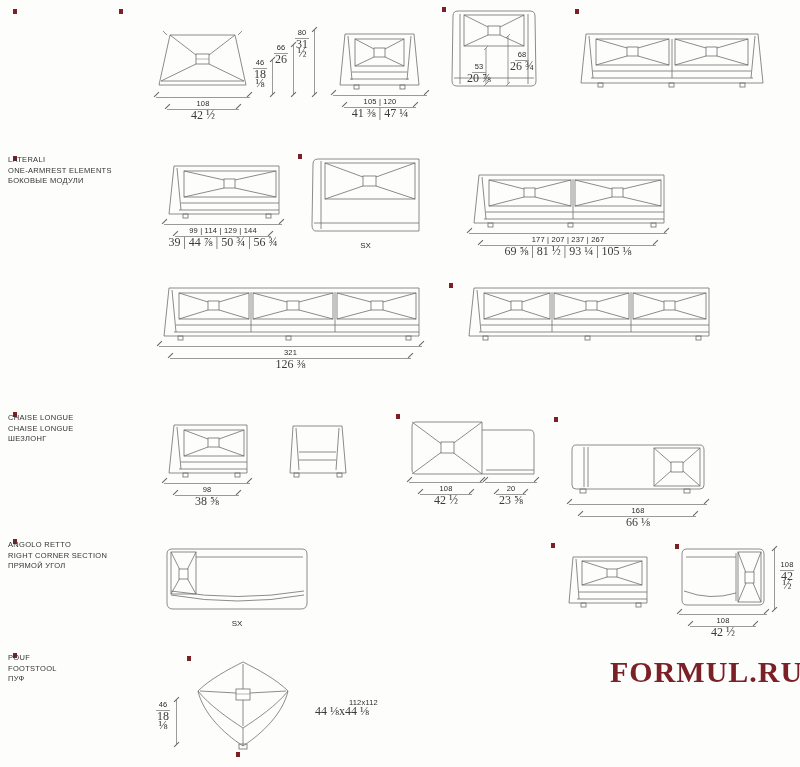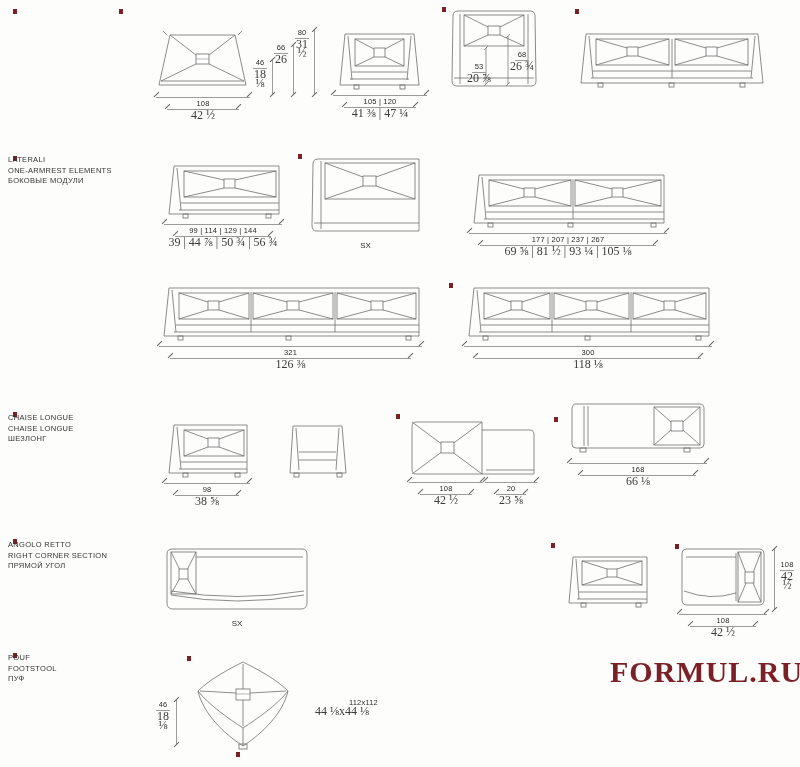--- a/index.html
+++ b/index.html
@@ -262,26 +262,20 @@
         <rect x="123" y="18" width="11" height="9" fill="#fff"></rect>
         <rect x="170" y="10" width="73" height="26"></rect>
         <path d="M170 10 L201 19 M243 10 L212 19 M170 36 L201 27 M243 36 L212 27"></path>
         <rect x="201" y="18" width="11" height="9" fill="#fff"></rect>
         <path d="M18 42 L246 42 M16 49 L246 49"></path>
         <rect x="20" y="53" width="5" height="4"></rect>
         <rect x="122" y="53" width="5" height="4"></rect>
         <rect x="233" y="53" width="5" height="4"></rect>
       </g>
     </svg>
-    <div class="dims">
-      <div class="dline"></div>
-      <div class="cm">300</div>
-      <div class="dline d2"></div>
-      <div class="in">118 ⅛</div>
-    </div>
   </div>
 
   <div class="sec" style="left:8px;top:413px">
     <div>CHAISE LONGUE</div>
     <div>CHAISE LONGUE</div>
     <div>ШЕЗЛОНГ</div>
   </div>
 
   <div class="abs" style="left:163px;top:420px;width:88px">
     <svg width="88" height="58" viewBox="0 0 88 58">
@@ -335,21 +329,21 @@
       </div>
       <div class="dims" style="width:54px;margin-top:4px">
         <div class="dline"></div>
         <div class="cm">20</div>
         <div class="dline d2"></div>
         <div class="in">23 ⅝</div>
       </div>
     </div>
   </div>
 
-  <div class="abs" style="left:568px;top:400px;width:140px">
+  <div class="abs" style="left:568px;top:441px;width:140px">
     <svg width="140" height="58" viewBox="0 0 140 58">
       <g fill="none" stroke="#6e6e6e" stroke-width="0.8">
         <path d="M8 4 L132 4 Q136 4 136 9 L136 44 Q136 48 132 48 L8 48 Q4 48 4 44 L4 9 Q4 4 8 4 Z"></path>
         <path d="M16 6 L16 46 M20 6 L20 46"></path>
         <rect x="86" y="7" width="46" height="38"></rect>
         <path d="M86 7 L103 22 M132 7 L115 22 M86 45 L103 30 M132 45 L115 30"></path>
         <rect x="103" y="21" width="12" height="10" fill="#fff"></rect>
         <rect x="12" y="48" width="6" height="4"></rect>
         <rect x="116" y="48" width="6" height="4"></rect>
       </g>

